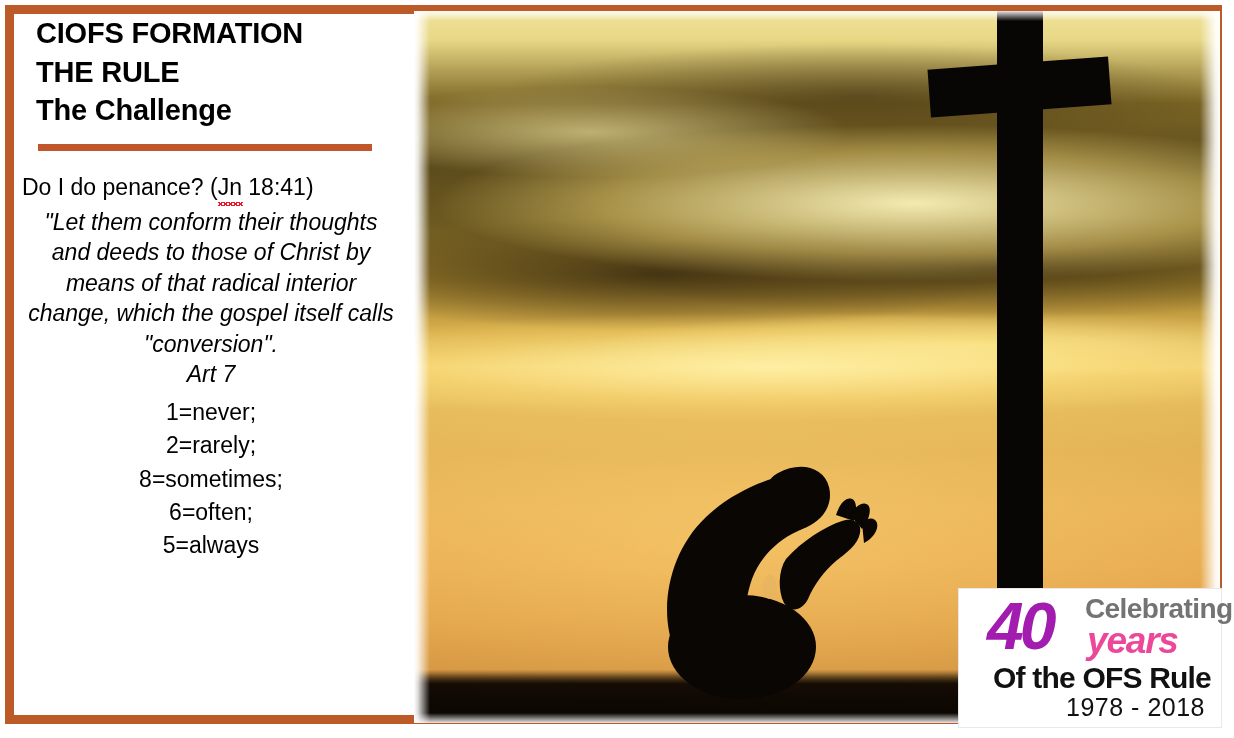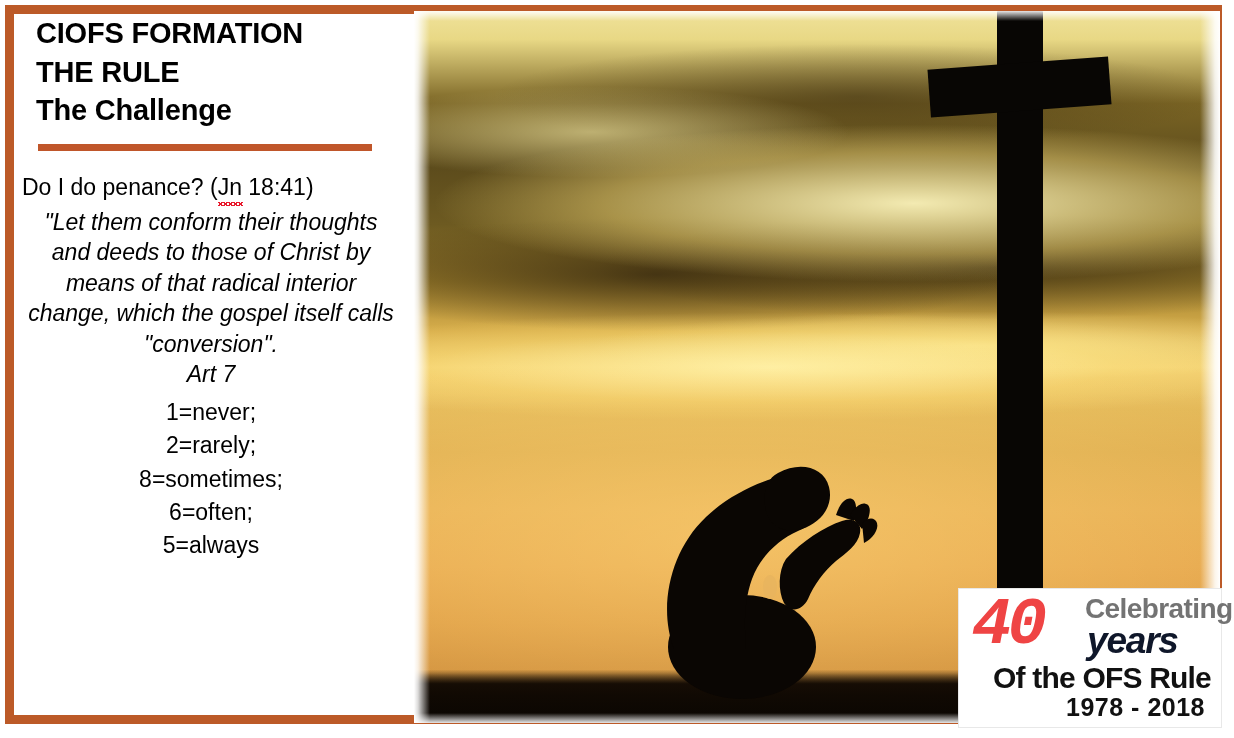--- a/index.html
+++ b/index.html
@@ -218,64 +218,63 @@
     border: 1px solid #e8e8e8;
     box-sizing: border-box;
     padding: 6px 10px 4px 10px;
   }
   .logo-row1 {
     position: relative;
     height: 66px;
   }
   .logo-40 {
     position: absolute;
-    left: 3px;
+    left: 18px;
     top: -2px;
     font-size: 66px;
     font-weight: bold;
     font-style: italic;
-    color: #ef4444;
+    color: #a21caf;
     letter-spacing: -4px;
     line-height: 1;
-    font-family: Liberation Mono, monospace;
   }
   .logo-celebrating {
     position: absolute;
     left: 116px;
     top: 0px;
     font-size: 28px;
     font-weight: bold;
     color: #737373;
     letter-spacing: -0.6px;
     line-height: 1;
   }
   .logo-years {
     position: absolute;
     left: 118px;
     top: 27px;
     font-size: 37px;
     font-weight: bold;
     font-style: italic;
-    color: #0f172a;
+    color: #ec4899;
     letter-spacing: -1.2px;
     line-height: 1;
   }
   .logo-rule {
     text-align: right;
     font-size: 30px;
     font-weight: bold;
     color: #111111;
     letter-spacing: -0.8px;
     line-height: 1.05;
     margin-top: 1px;
   }
   .logo-years-span {
     text-align: right;
     font-size: 25px;
-    font-weight: bold;
+    font-weight: normal;
     color: #111111;
     letter-spacing: 0.5px;
     line-height: 1.1;
     padding-right: 6px;
   }
 </style>
 </head>
 <body>
 
 <div class="slide">

